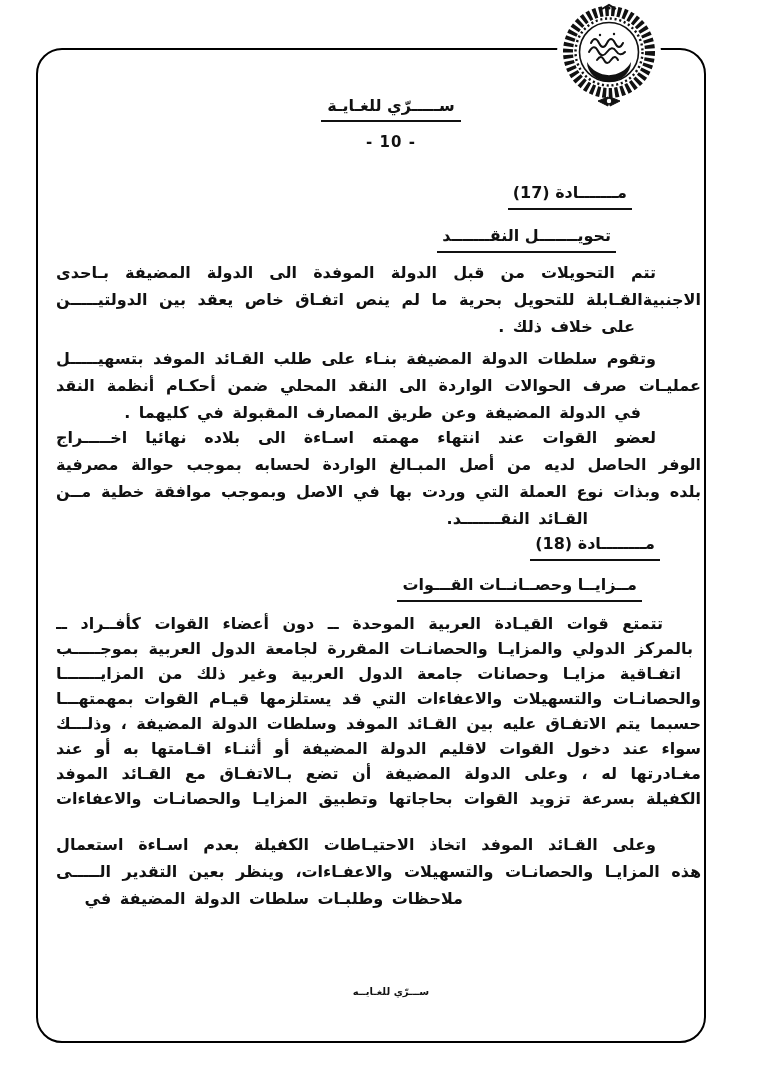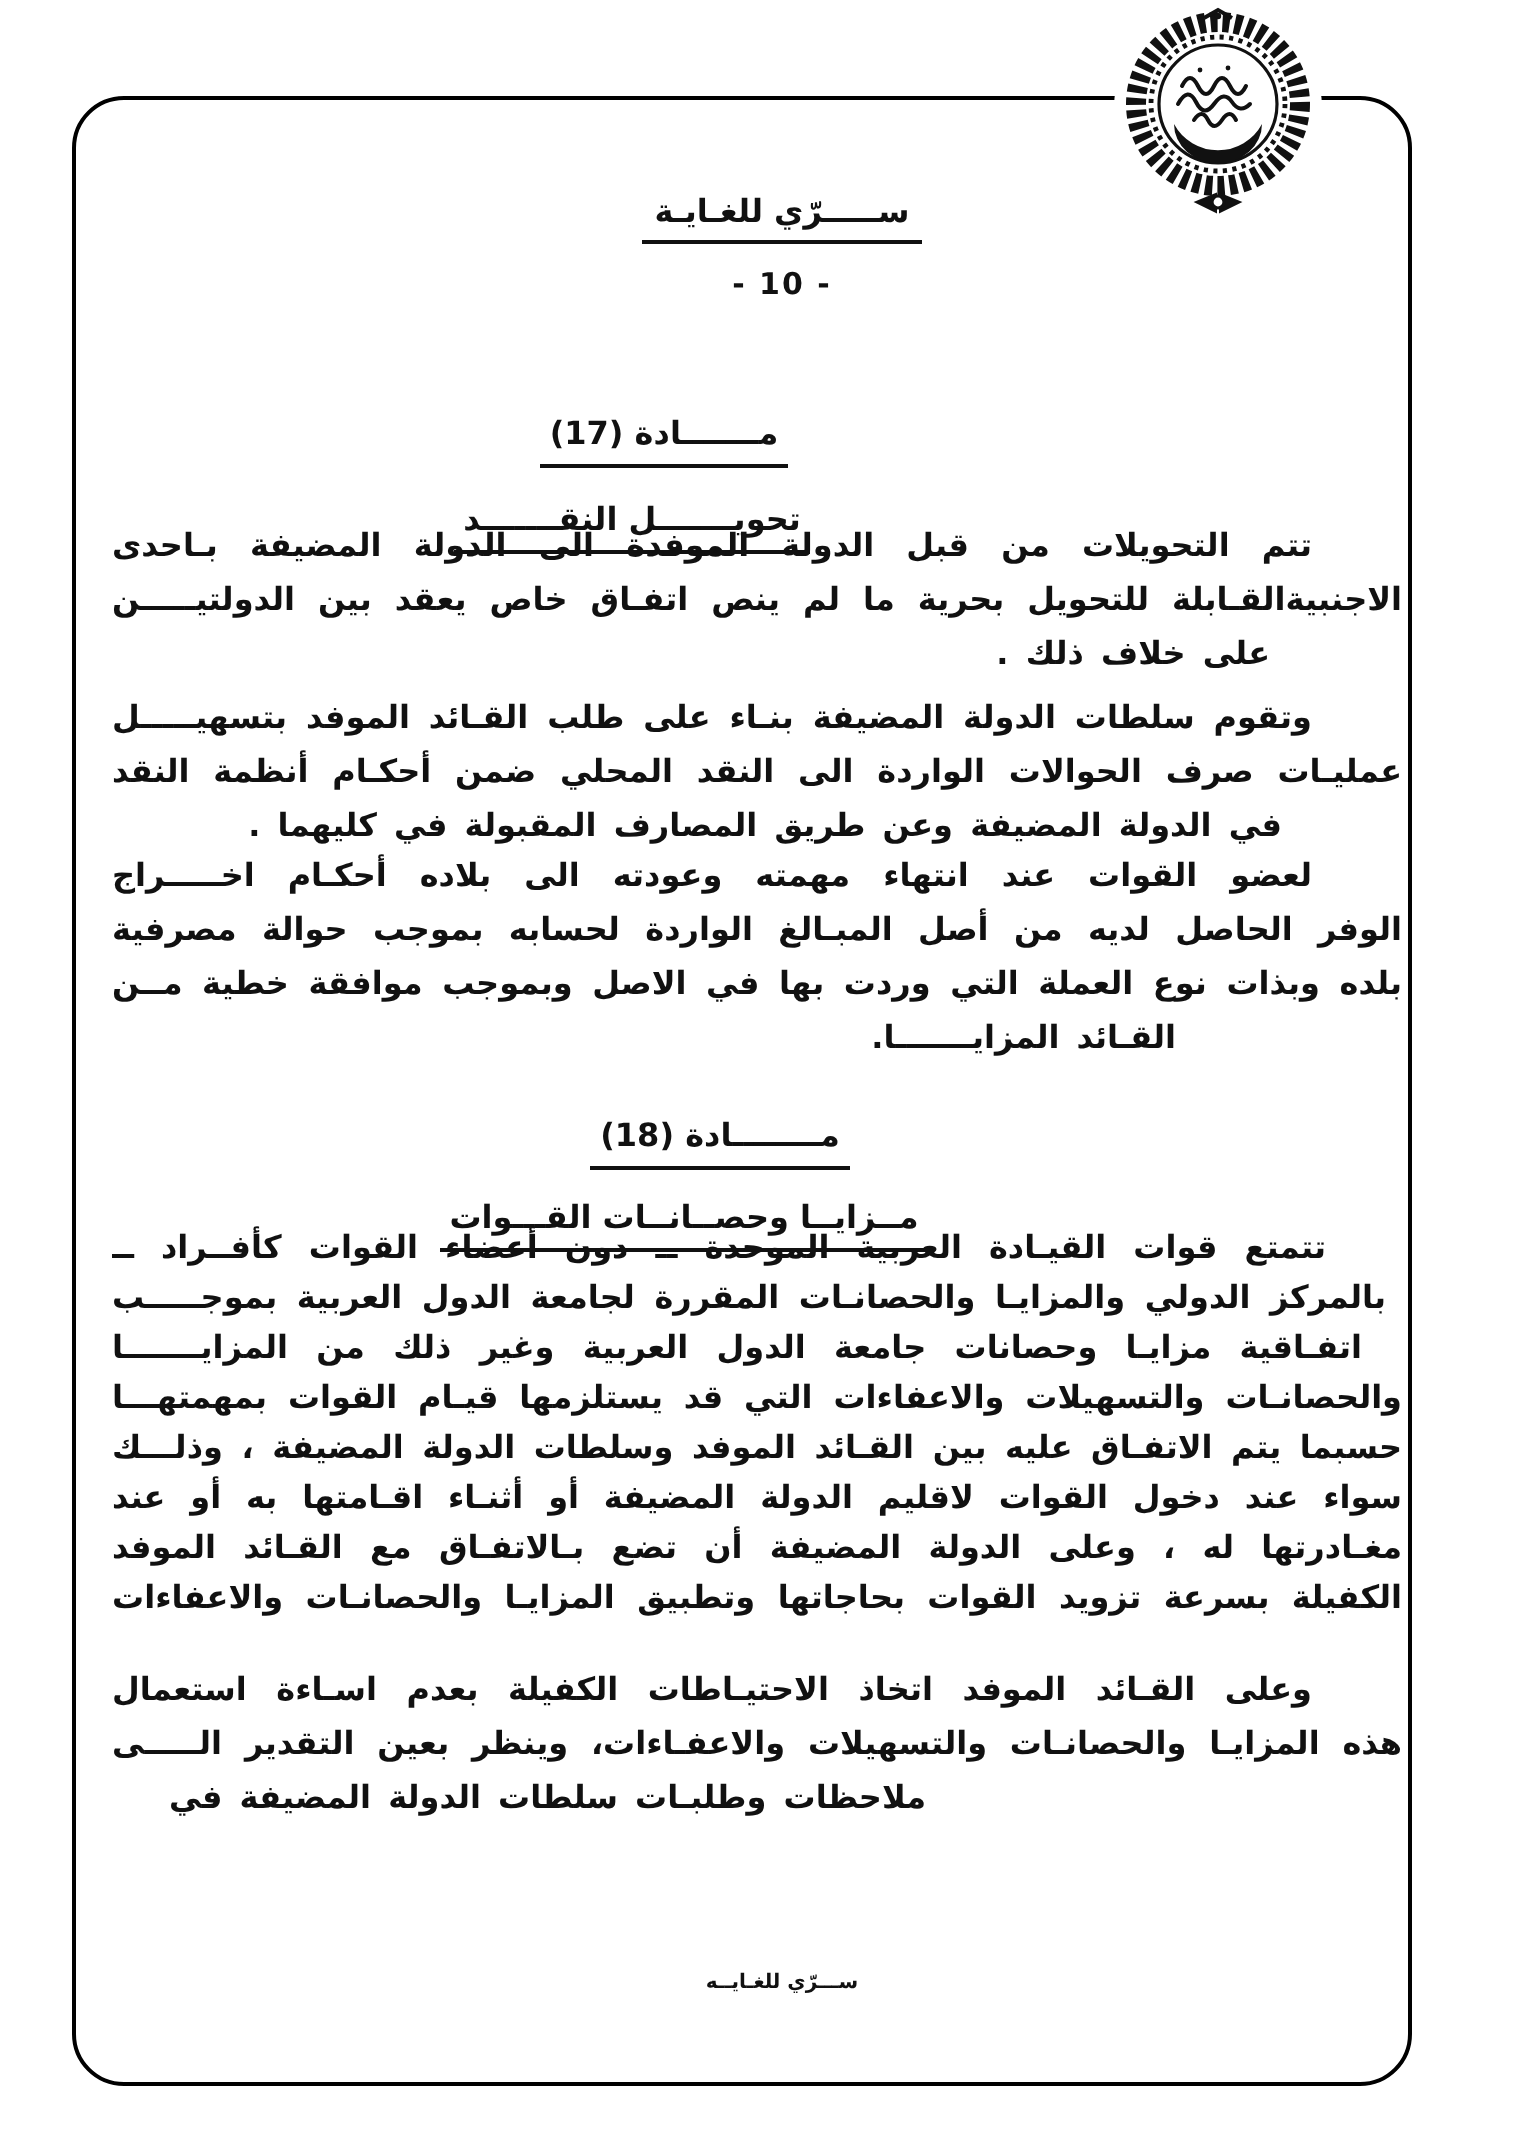--- a/index.html
+++ b/index.html
@@ -15,22 +15,22 @@
   .emblem { position:absolute; left:556px; top:2px; width:106px; height:106px; z-index:2; }
   .hdr {
     position:absolute; left:12px; width:758px; text-align:center;
     font-weight:bold; z-index:3; direction:rtl;
   }
   #hdr-secret { top:96px; font-size:16px; }
   #hdr-secret .ul { border-bottom:2px solid #111; padding:0 6px 5px; }
   #page-num { top:133px; font-size:15px; letter-spacing:1px; direction:ltr; }
   #footer-secret { top:986px; font-size:10px; }
   .center-head {
-    position:absolute; width:600px; text-align:center; z-index:3;
-    font-size:16px; font-weight:bold; direction:rtl;margin-top:24px;
+    position:absolute; width:600px; text-align:right; z-index:3;
+    font-size:16px; font-weight:bold; direction:rtl;
   }
   .center-head .ul { border-bottom:2px solid #111; padding:0 5px 6px; }
   .para-block {
     position:absolute; right:57px; width:645px; direction:rtl; z-index:3;
     font-size:16px; font-weight:bold; overflow:hidden;
   }
   .para-line {
     display:block; overflow:hidden;
     text-align:justify; text-align-last:justify;
     word-spacing:3px;
@@ -80,24 +80,24 @@
     <div class="para-line" style="height: 27px; line-height: 27px; margin-right: 45px;">تتم التحويلات من قبل الدولة الموفدة الى الدولة المضيفة بـاحدى العملات</div>
     <div class="para-line" style="height: 27px; line-height: 27px; margin-right: 0px;">الاجنبيةالقـابلة للتحويل بحرية ما لم ينص اتفـاق خاص يعقد بين الدولتيـــــن</div>
     <div class="para-line last" style="height: 27px; line-height: 27px; margin-right: 66px;">على خلاف ذلك .</div>
   </div>
 <div class="para-block" dir="rtl" style="top: 345px;">
     <div class="para-line" style="height: 27px; line-height: 27px; margin-right: 45px;">وتقوم سلطات الدولة المضيفة بنـاء على طلب القـائد الموفد بتسهيـــــل</div>
     <div class="para-line" style="height: 27px; line-height: 27px; margin-right: 0px;">عمليـات صرف الحوالات الواردة الى النقد المحلي ضمن أحكـام أنظمة النقد المرعية</div>
     <div class="para-line last" style="height: 27px; line-height: 27px; margin-right: 60px; text-align: right;">في الدولة المضيفة وعن طريق المصارف المقبولة في كليهما .</div>
   </div>
 <div class="para-block" dir="rtl" style="top: 424px;">
-    <div class="para-line" style="height: 27px; line-height: 27px; margin-right: 45px;">لعضو القوات عند انتهاء مهمته وعودته الى بلاده أحكـام اخـــــراج</div>
+    <div class="para-line" style="height: 27px; line-height: 27px; margin-right: 45px;">لعضو القوات عند انتهاء مهمته اسـاءة الى بلاده نهائيا اخـــــراج</div>
     <div class="para-line" style="height: 27px; line-height: 27px; margin-right: 0px;">الوفر الحاصل لديه من أصل المبـالغ الواردة لحسابه بموجب حوالة مصرفية الـى</div>
     <div class="para-line" style="height: 27px; line-height: 27px; margin-right: 0px;">بلده وبذات نوع العملة التي وردت بها في الاصل وبموجب موافقة خطية مــن</div>
-    <div class="para-line last" style="height: 27px; line-height: 27px; margin-right: 113px;">القـائد المزايـــــــا.</div>
+    <div class="para-line last" style="height: 27px; line-height: 27px; margin-right: 113px;">القـائد النقـــــــد.</div>
   </div>
 <div class="center-head" style="top: 534px; left: 28px; padding-left: 32px;"><span class="ul">مــــــــادة (18)</span></div>
 <div class="center-head" style="top: 575px; left: 42px;"><span class="ul">مــزايــا وحصــانــات القـــوات</span></div>
 <div class="para-block" dir="rtl" style="top: 611px;">
     <div class="para-line" style="height: 25px; line-height: 25px; margin-right: 38px;">تتمتع قوات القيـادة العربية الموحدة ــ دون أعضاء القوات كأفــراد ــ</div>
     <div class="para-line" style="height: 25px; line-height: 25px; margin-right: 8px;">بالمركز الدولي والمزايـا والحصانـات المقررة لجامعة الدول العربية بموجـــــب</div>
     <div class="para-line" style="height: 25px; line-height: 25px; margin-right: 20px;">اتفـاقية مزايـا وحصانات جامعة الدول العربية وغير ذلك من المزايـــــــا</div>
     <div class="para-line" style="height: 25px; line-height: 25px; margin-right: 0px;">والحصانـات والتسهيلات والاعفاءات التي قد يستلزمها قيـام القوات بمهمتهـــا</div>
     <div class="para-line" style="height: 25px; line-height: 25px; margin-right: 0px;">حسبما يتم الاتفـاق عليه بين القـائد الموفد وسلطات الدولة المضيفة ، وذلـــك</div>
     <div class="para-line" style="height: 25px; line-height: 25px; margin-right: 0px;">سواء عند دخول القوات لاقليم الدولة المضيفة أو أثنـاء اقـامتها به أو عند</div>

